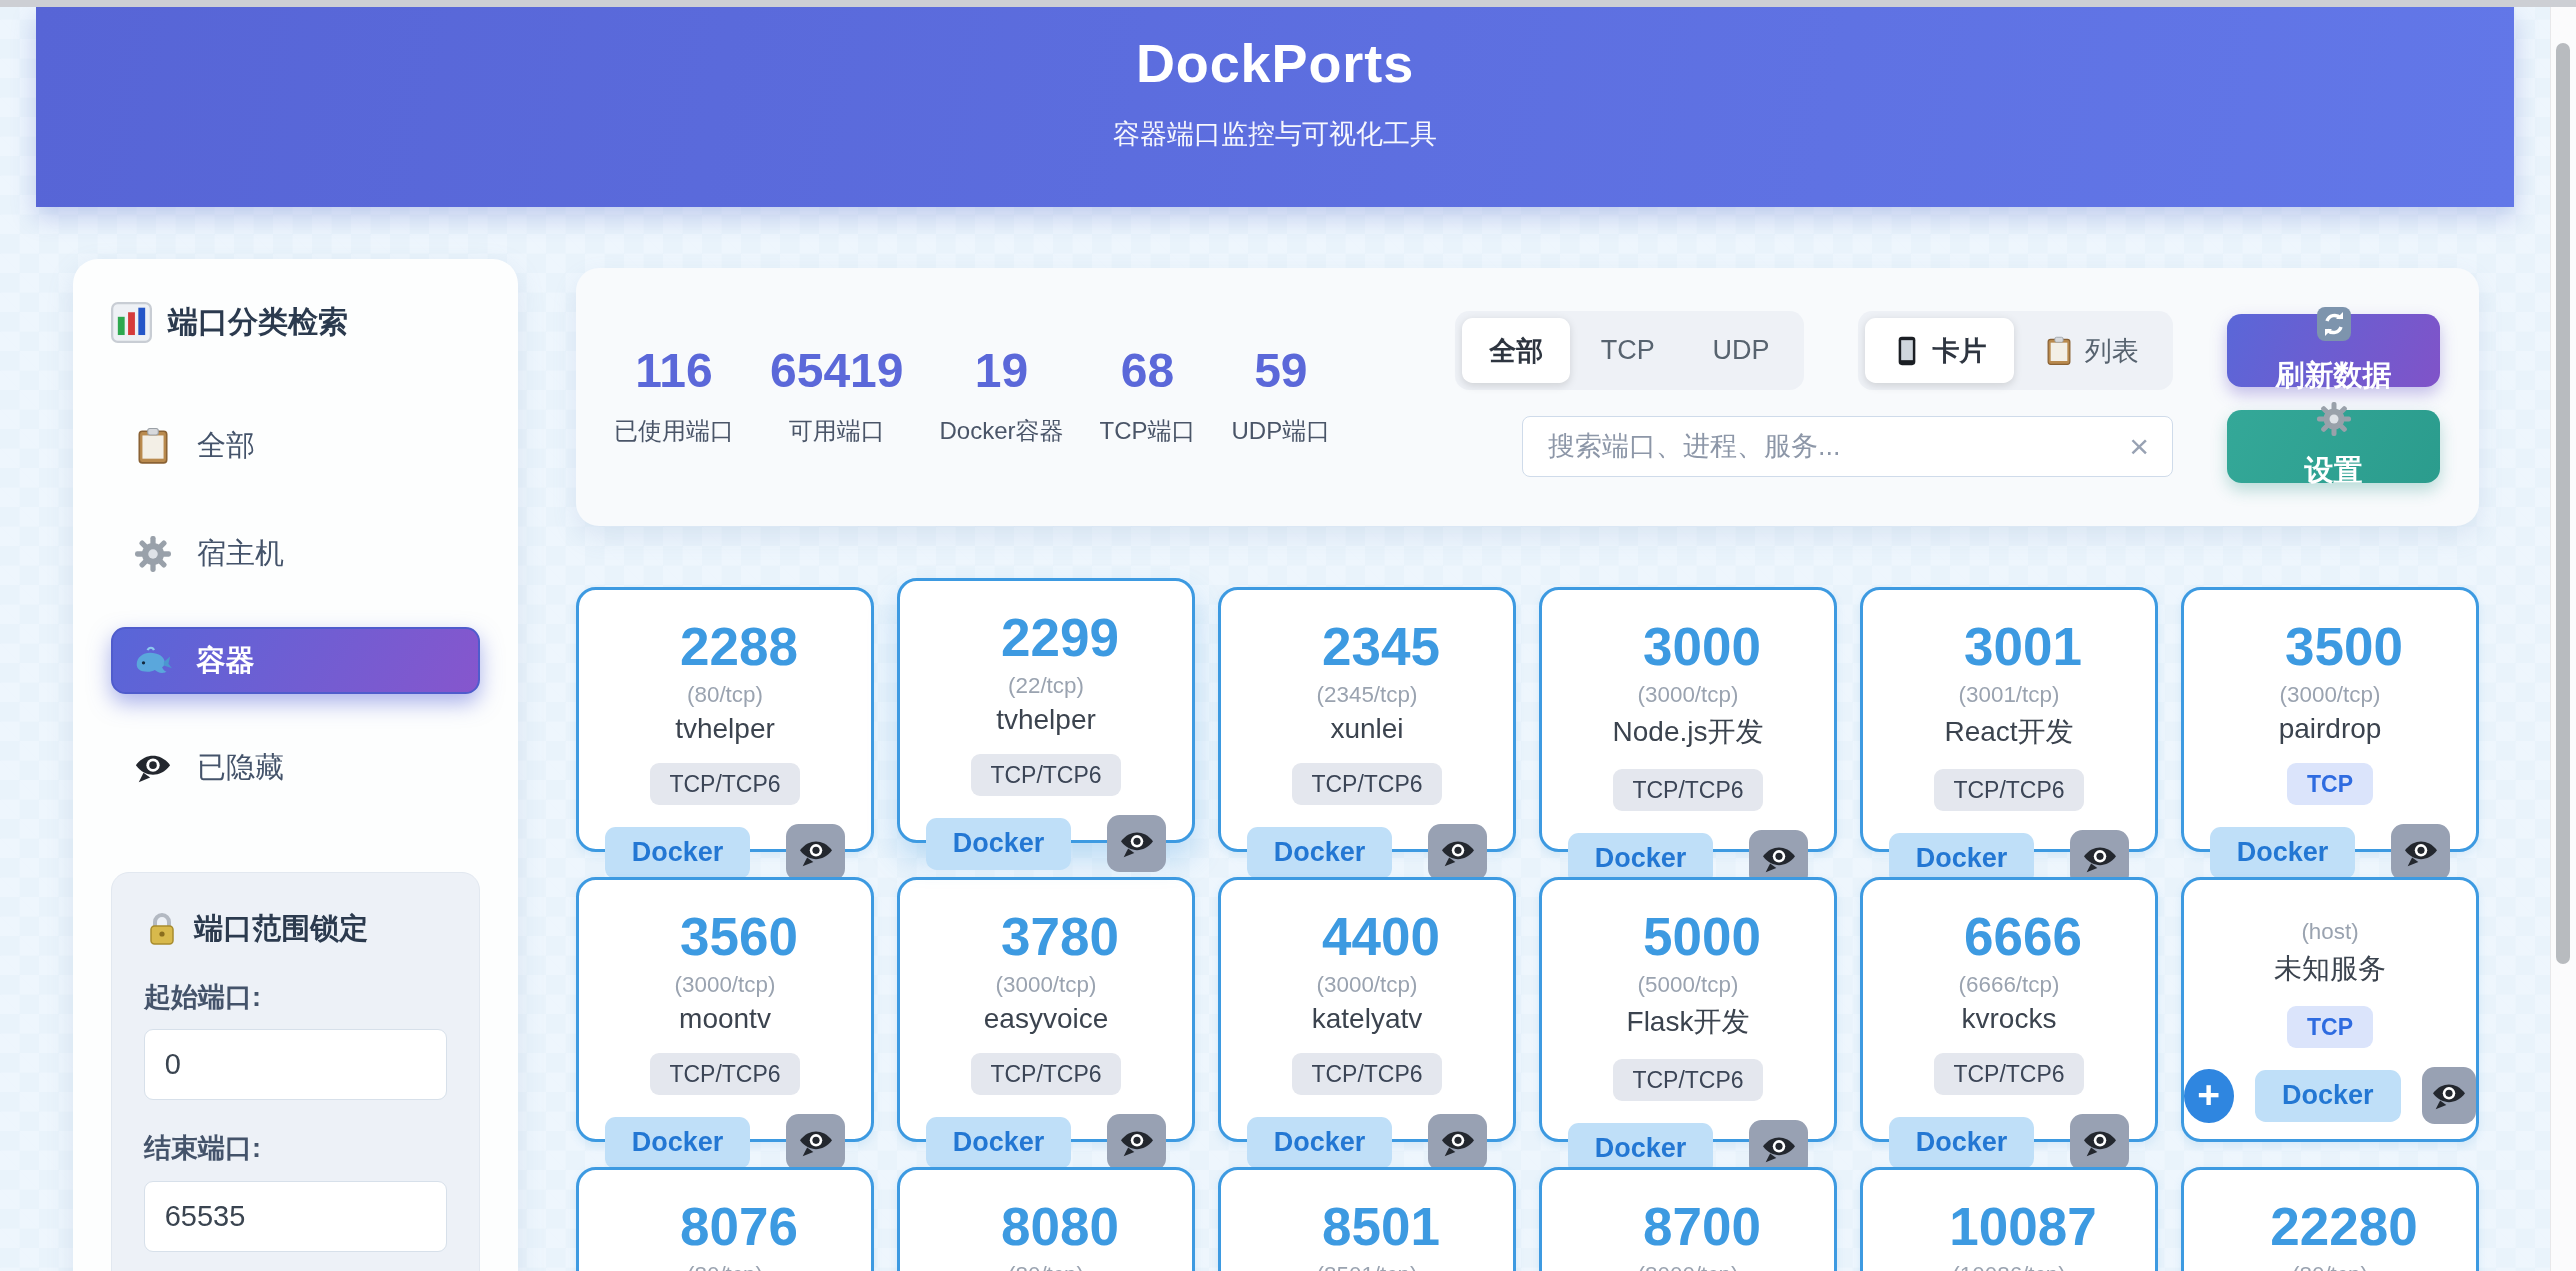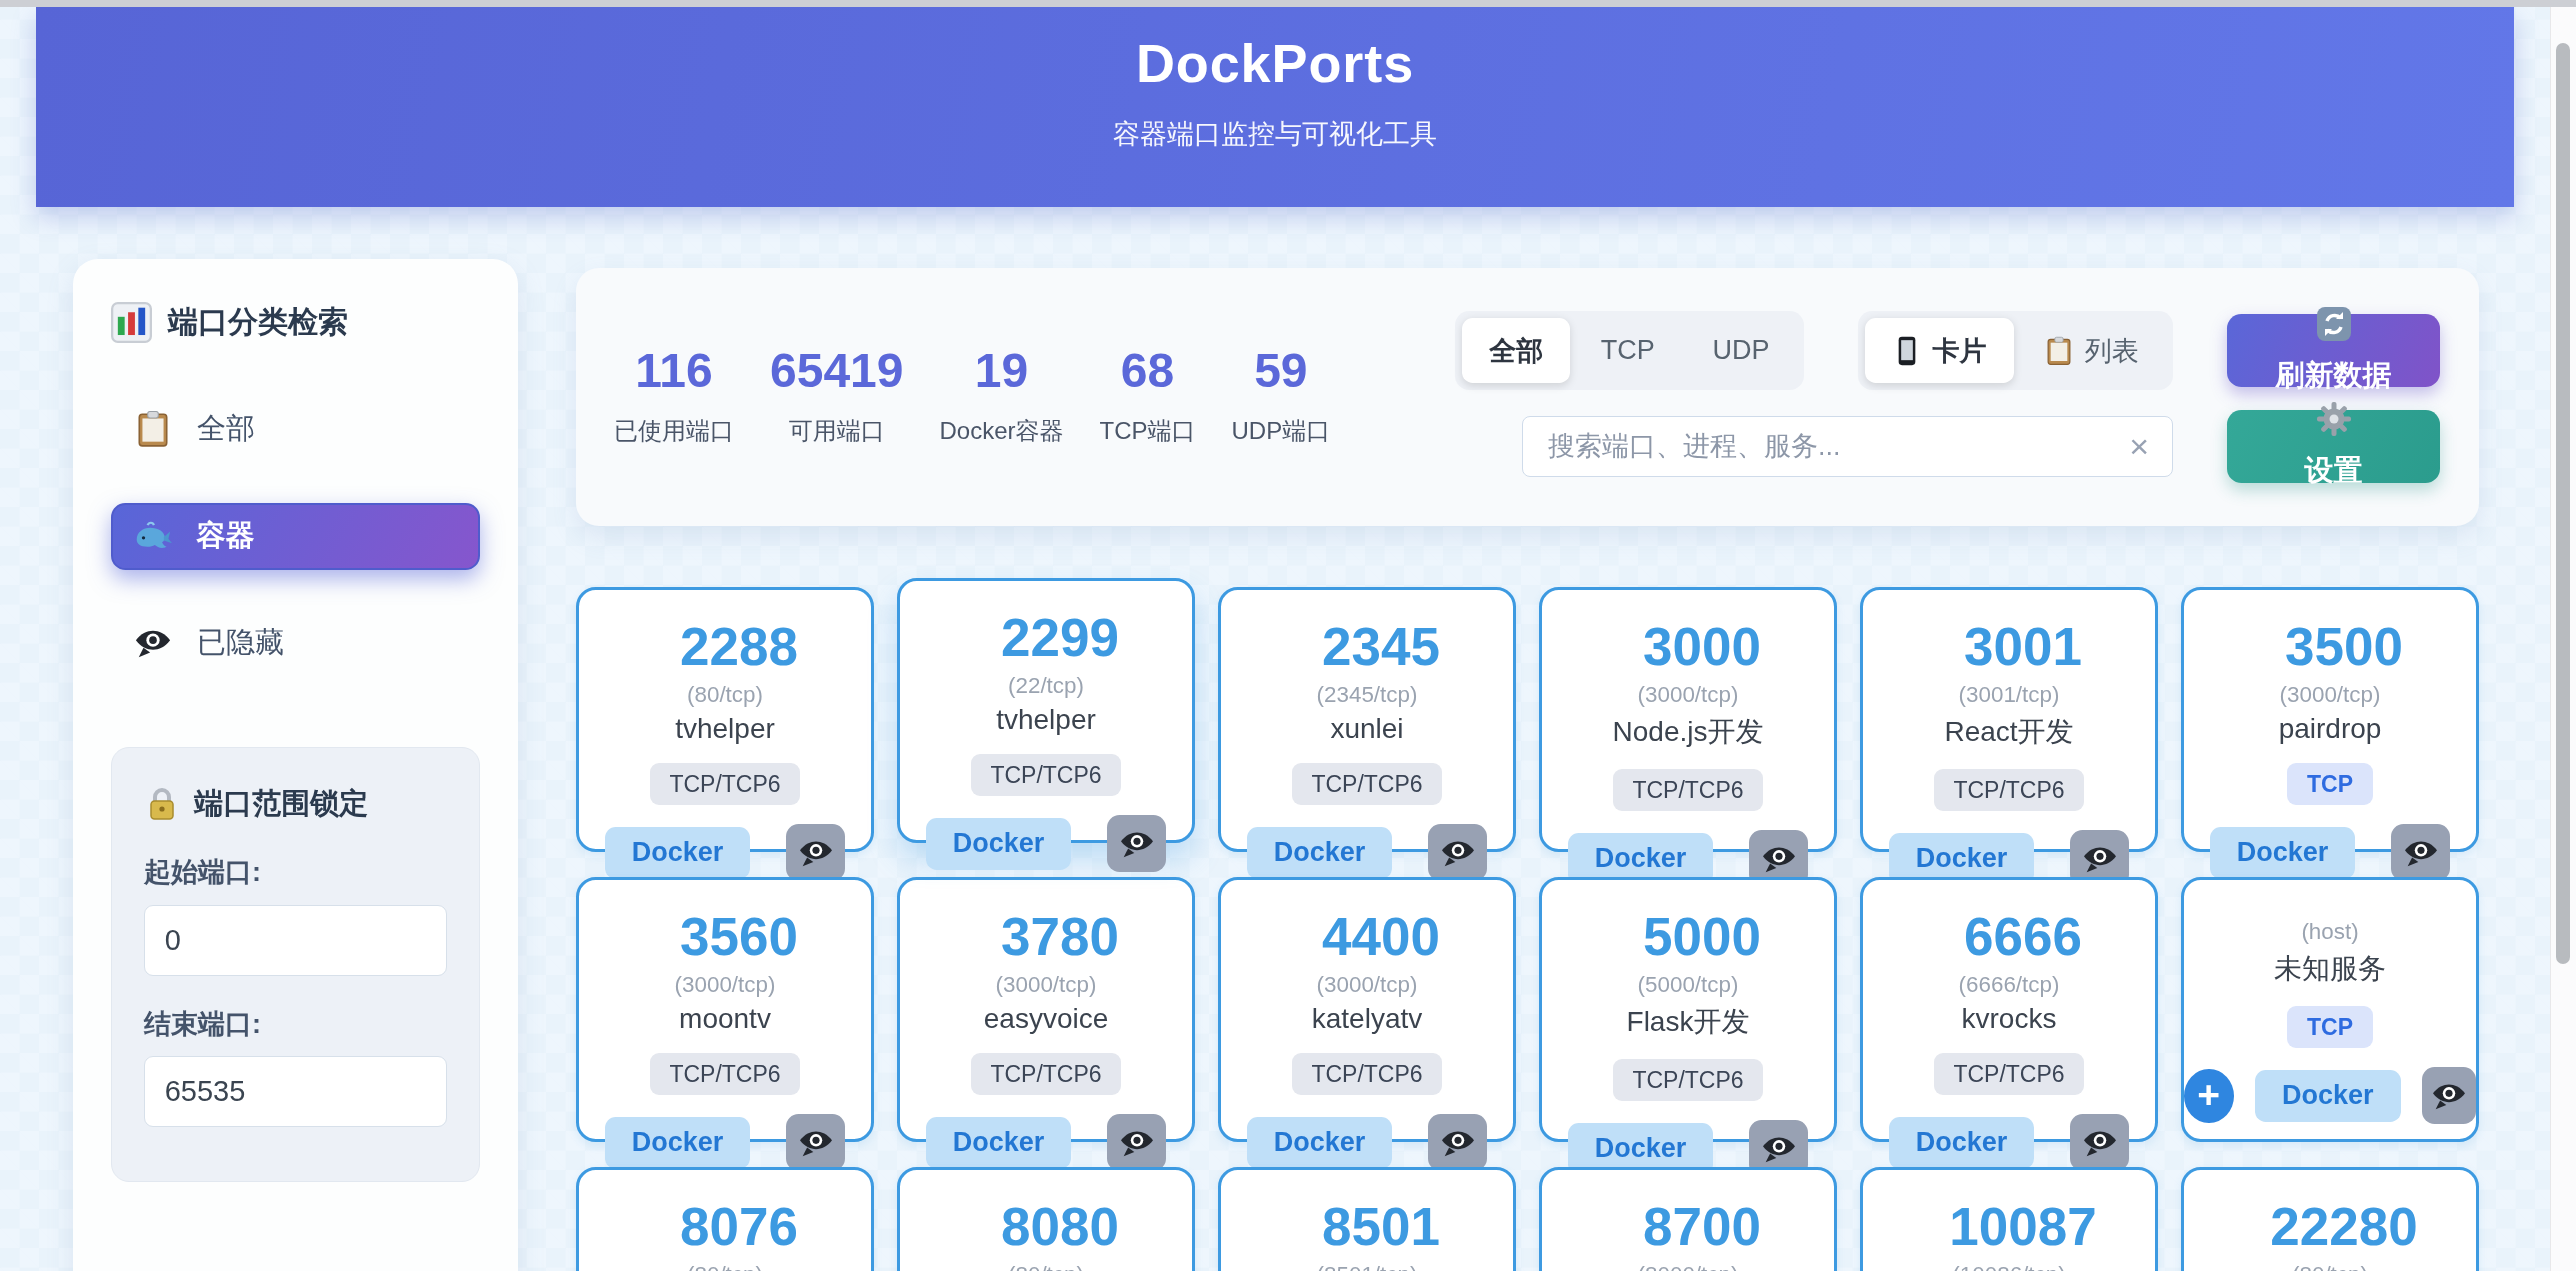--- a/index.html
+++ b/index.html
@@ -20,21 +20,21 @@
     background:linear-gradient(100deg,#5765d6 0%,#6277e8 100%);
     box-shadow:0 10.7px 23px rgba(80,100,200,.28);
     text-align:center;color:#fff;z-index:5;}
   .banner-title{font-size:54px;font-weight:bold;margin-top:25px;letter-spacing:0.9px;}
   .banner-subtitle{font-size:27px;margin-top:21.5px;opacity:.95;}
 
   
   .sidebar{position:absolute;left:73px;top:259px;width:445px;height:1252px;
     background:#fdfefe;border-radius:25px;box-shadow:0 9px 27px rgba(120,150,190,.18);
     padding:43px 38px;box-sizing:border-box;z-index:4;}
-  .sb-title{display:flex;align-items:center;gap:16px;font-size:30px;font-weight:bold;color:#2b3a4e;margin-bottom:52px;}
+  .sb-title{display:flex;align-items:center;gap:16px;font-size:30px;font-weight:bold;color:#2b3a4e;margin-bottom:69px;}
   .sb-title .icon svg{width:41px;height:41px;display:block;}
   .sb-item{display:flex;align-items:center;gap:25px;padding:14.3px 23px;margin-bottom:39px;
     font-size:29px;color:#44536a;border-radius:14.3px;cursor:pointer;}
   .sb-item .icon svg{width:38px;height:38px;display:block;}
   .sb-item.active{background:linear-gradient(120deg,#5866d8 0%,#8656cd 100%);
     color:#fff;font-weight:bold;border:2.7px solid #4f5ccc;padding:11.6px 20.6px;
     box-shadow:0 9px 21.5px rgba(90,104,217,.5);}
   .range-panel{margin-top:70px;background:#edf1f7;border:0.9px solid #e2e8f0;border-radius:18px;padding:36px 32px 54px;}
   .range-title{display:flex;align-items:center;gap:14.3px;font-size:29px;font-weight:bold;color:#2b3a4e;margin-bottom:18px;}
   .range-title .icon svg{width:36px;height:36px;display:block;}
@@ -117,20 +117,35 @@
       <div class="sb-item">
      <span class="icon">
           <svg viewBox="0 0 36 36">
             <rect x="5" y="4" width="26" height="30" rx="3" fill="#b98a4e" stroke="#8a6234" stroke-width="1.5"></rect>
             <rect x="8" y="8" width="20" height="22" fill="#f3efe6"></rect>
             <rect x="13" y="1.5" width="10" height="6" rx="2" fill="#d7d9dc" stroke="#9aa0a6"></rect>
           </svg>
         </span>
      <span>全部</span>
    </div>
+      <div class="sb-item">
+     <span class="icon">
+          <svg viewBox="0 0 36 36">
+            <g fill="#99a1aa">
+              <rect x="15.5" y="1" width="5" height="34" rx="2"></rect>
+              <rect x="15.5" y="1" width="5" height="34" rx="2" transform="rotate(45 18 18)"></rect>
+              <rect x="15.5" y="1" width="5" height="34" rx="2" transform="rotate(90 18 18)"></rect>
+              <rect x="15.5" y="1" width="5" height="34" rx="2" transform="rotate(135 18 18)"></rect>
+              <circle cx="18" cy="18" r="10.5"></circle>
+            </g>
+            <circle cx="18" cy="18" r="4.5" fill="#dfe3e8"></circle>
+          </svg>
+        </span>
+     <span>宿主机</span>
+   </div>
       <div class="sb-item active">
      <span class="icon">
           <svg viewBox="0 0 42 36">
             <path d="M3 22c0-8 7-13 15-13s16 4 16 11c0 2-1 4-3 5 1 2 2 4 5 5-6 3-10 0-13-2-2 1-5 2-8 2C7 30 3 27 3 22z" fill="#5aa7dc"></path>
             <path d="M33 19l7-6-2 8 4 5-9-3z" fill="#4b97cf"></path>
             <circle cx="10.5" cy="20" r="1.8" fill="#13293d"></circle>
             <path d="M15 6c1.5-3.5 6-3.5 7 0" stroke="#8cc8ee" stroke-width="2.4" fill="none"></path>
           </svg>
         </span>
      <span>容器</span>

